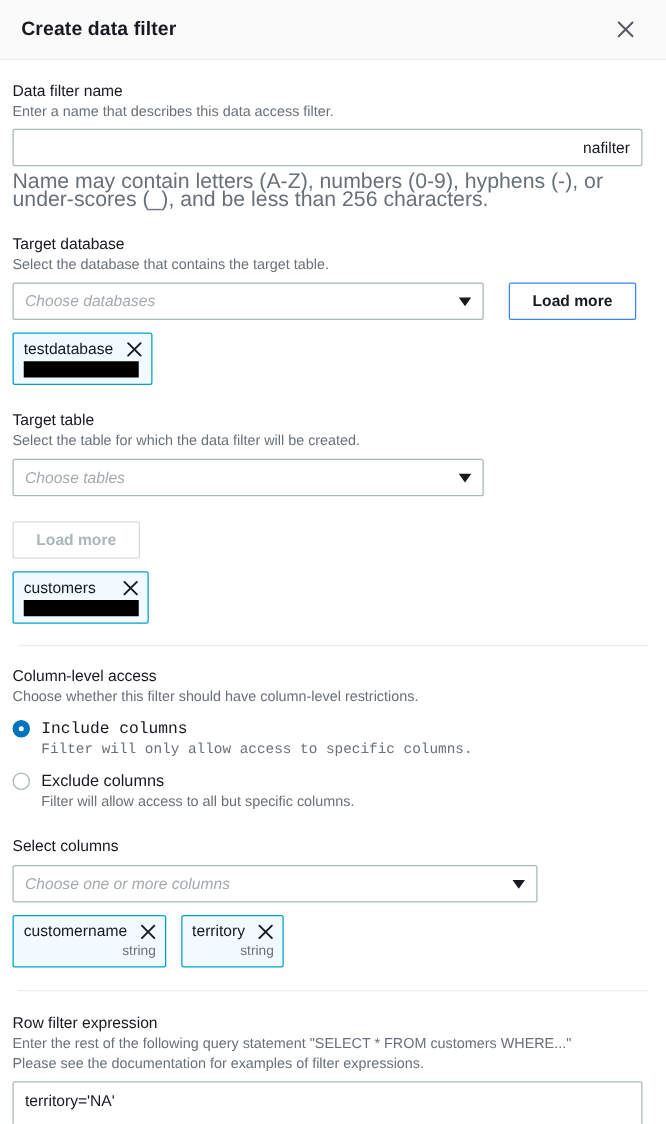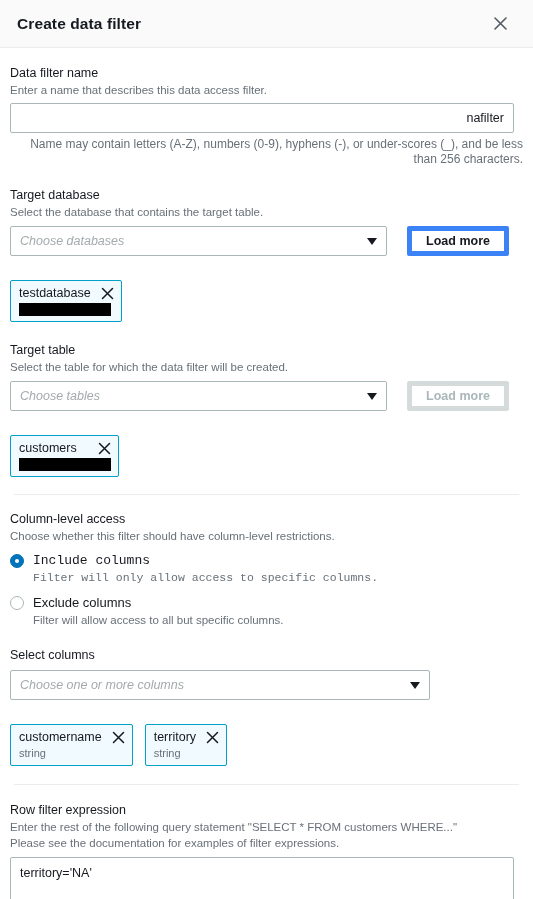--- a/index.html
+++ b/index.html
@@ -52,25 +52,24 @@
     font-weight: normal;
     color: #16191f;
     line-height: 18px;
   }
   .field-desc {
     font-size: 11.5px;
     color: #687078;
     line-height: 16px;
   }
   .field-help {
-    font-size: 12px;
+    font-size: 17px;
     color: #687078;
     line-height: 15px;
     margin-top: 4px;
-    text-align: right;
   }
 
   
   .text-input {
     width: 504px;
     height: 30px;
     border: 1px solid #aab7b8;
     border-radius: 2px;
     background: #fff;
     font-size: 12.5px;
@@ -108,41 +107,42 @@
     width: 0; height: 0;
     border-left: 5px solid transparent;
     border-right: 5px solid transparent;
     border-top: 7px solid #16191f;
   }
 
   .btn {
     height: 30px;
     min-width: 102px;
     padding: 0 14px;
-    border: 5px solid #3b82f6;
+    border: 1px solid #3b82f6;
     border-radius: 2px;
     background: #fff;
     color: #16191f;
     font-size: 12.5px;
     font-weight: bold;
     font-family: "Liberation Sans", sans-serif;
     cursor: pointer;
     white-space: nowrap;
   }
   .btn.disabled {
     border-color: #d5dbdb;
     color: #aab7b8;
     cursor: default;
   }
 
   
   .chip-row {
     display: flex;
     gap: 12px;
-    margin-top: 24px;
+    margin-top: 10px;
+    text-align: right;
   }
   .chip {
     border: 1px solid #00a1c9;
     border-radius: 2px;
     background: #f1faff;
     padding: 4px 7px 5px 8px;
     min-width: 0;
   }
   .chip-top {
     display: flex;
@@ -286,21 +286,21 @@
           </span>
         </div>
         <span class="redacted w1"></span>
       </div>
     </div>
   </div>
 
   <div class="field" style="padding-top:19px;">
     <div class="field-label">Target table</div>
     <div class="field-desc">Select the table for which the data filter will be created.</div>
-    <div class="select-row" style="margin-top:6px;">
+    <div class="select-row" style="margin-top:6px;flex-direction:column;">
       <div class="select-box">
         <span class="select-placeholder">Choose tables</span>
         <span class="caret"></span>
       </div>
       <button class="btn disabled">Load more</button>
     </div>
     <div class="chip-row">
       <div class="chip">
         <div class="chip-top">
           <span class="chip-label">customers</span>

